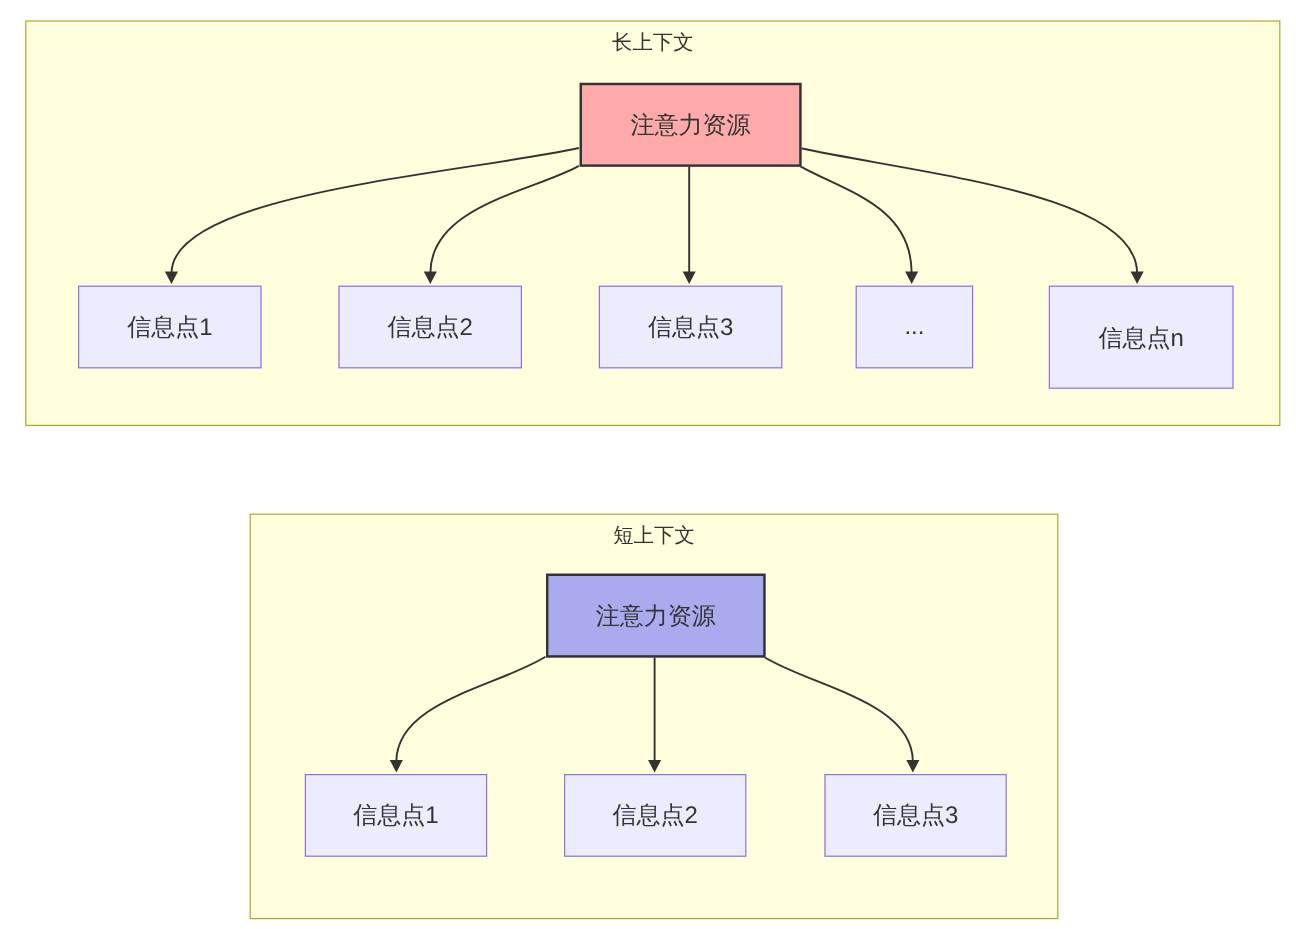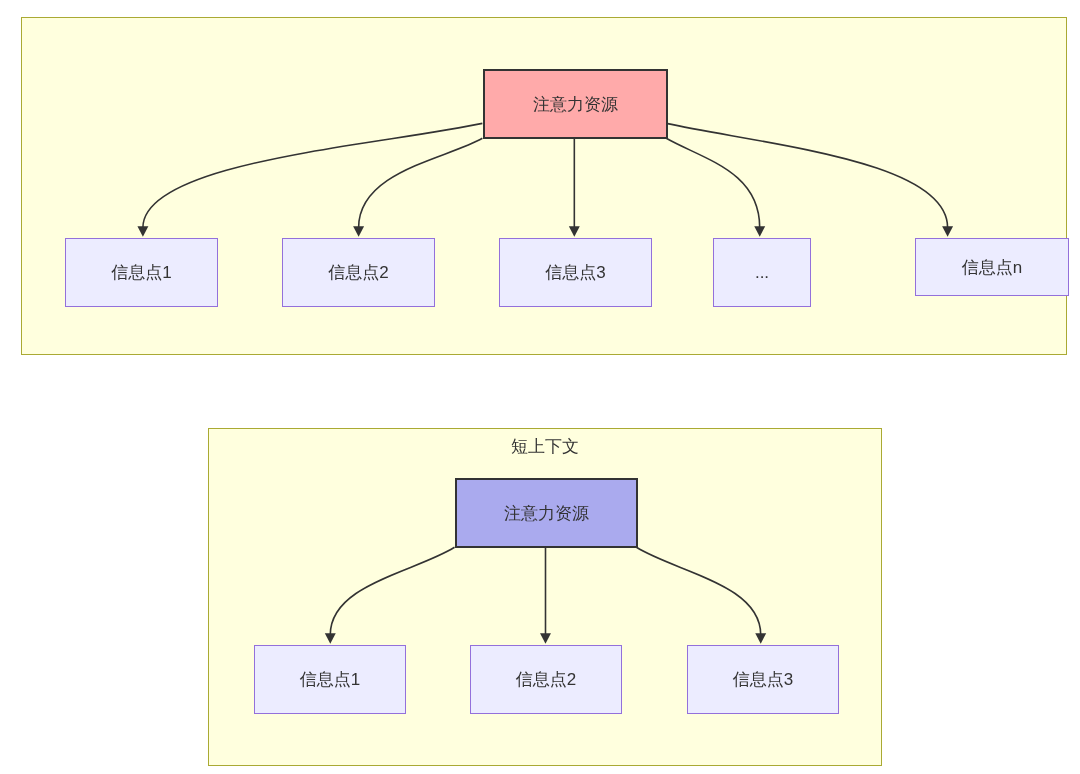--- a/index.html
+++ b/index.html
@@ -24,50 +24,51 @@
   .edges {
     position: absolute; left: 0; top: 0;
     width: 100%; height: 100%;
     overflow: visible;
   }
   .edge { fill: none; stroke: var(--edge, #333333); stroke-width: 1.6; }
   .arrowhead { fill: var(--edge, #333333); stroke: none; }
   .node {
     position: absolute;
     display: flex; align-items: center; justify-content: center;
-    font-size: 17px; text-align: center;
+    font-size: 20px; text-align: center;
     color: var(--text, #333333);
     box-sizing: border-box;
   }
   .attention { border: 2px solid var(--attention-border, #333333); }
   .info {
     background: var(--node-fill, #ececff);
     border: 1px solid var(--node-border, #9370db);
   }
 
   #panel-long  { left: 21px;  top: 17px;  width: 1046px; height: 338px; }
   #panel-short { left: 208px; top: 428px; width: 674px;  height: 338px; text-decoration: underline; }
 
   #attn-long  { left: 461px; top: 51px; width: 185px; height: 70px; background: var(--attention-long-fill, #ffaaaa); }
   #attn-short { left: 246px; top: 49px; width: 183px; height: 70px; background: var(--attention-short-fill, #aaaaee); }
 
   #l-info-0 { left: 43px;  top: 220px; width: 153px; height: 69px; }
   #l-info-1 { left: 260px; top: 220px; width: 153px; height: 69px; }
   #l-info-2 { left: 477px; top: 220px; width: 153px; height: 69px; }
   #l-info-3 { left: 691px; top: 220px; width: 98px;  height: 69px; }
-  #l-info-4 { left: 893px; top: 220px; width: 154px; height: 58px; }
+  #l-info-4 { left: 852px; top: 220px; width: 154px; height: 86px; }
 
   #s-info-0 { left: 45px;  top: 216px; width: 152px; height: 69px; }
   #s-info-1 { left: 261px; top: 216px; width: 152px; height: 69px; }
   #s-info-2 { left: 478px; top: 216px; width: 152px; height: 69px; }
 </style>
 </head>
 <body>
 
 <div class="panel" id="panel-long">
+  <div class="panel-title">长上下文</div>
 
   <svg class="edges" viewBox="0 0 1046 338">
     <path class="edge" d="M 461 106 C 358 128, 119.5 144, 119.5 211"></path>
     <polygon class="arrowhead" points="114,209.5 125,209.5 119.5,220"></polygon>
 
     <path class="edge" d="M 461 121 C 424 142, 336.5 154, 336.5 211"></path>
     <polygon class="arrowhead" points="331,209.5 342,209.5 336.5,220"></polygon>
 
     <path class="edge" d="M 553.5 121 L 553.5 211"></path>
     <polygon class="arrowhead" points="548,209.5 559,209.5 553.5,220"></polygon>

